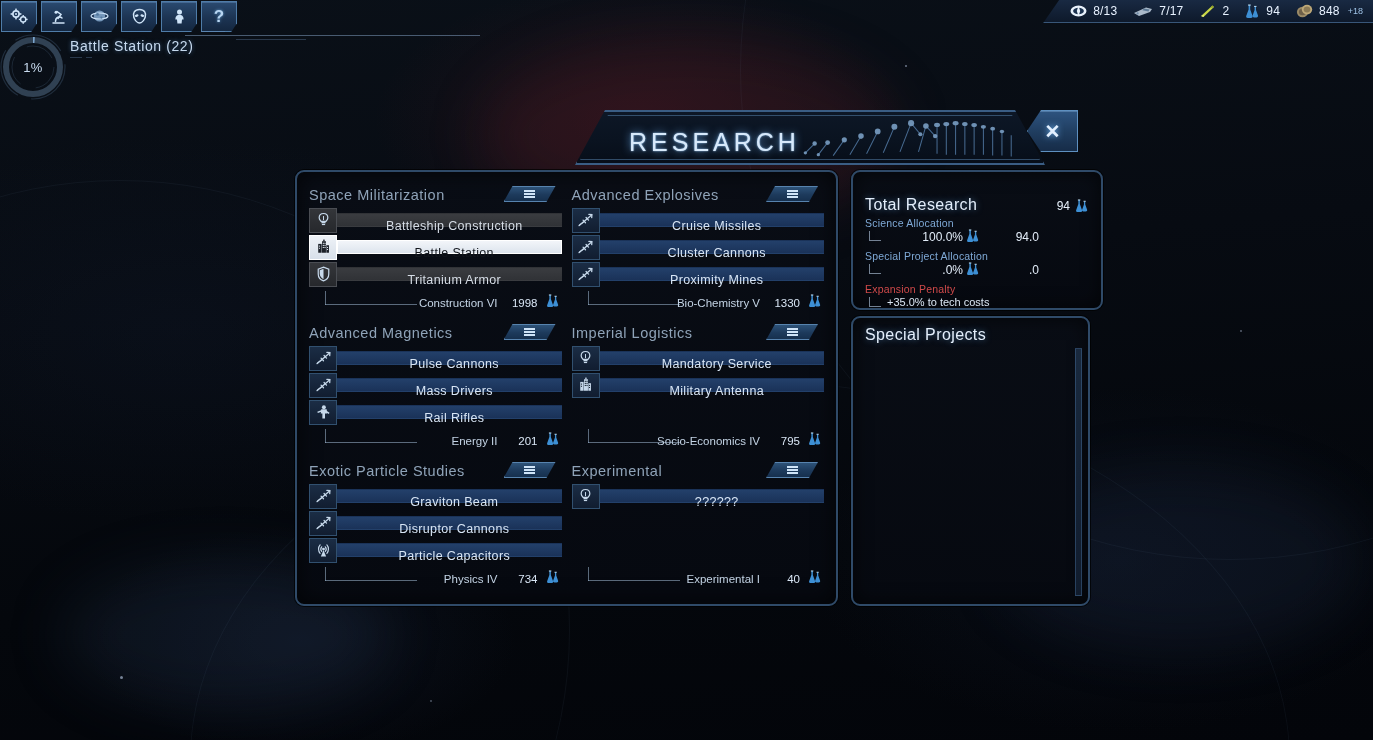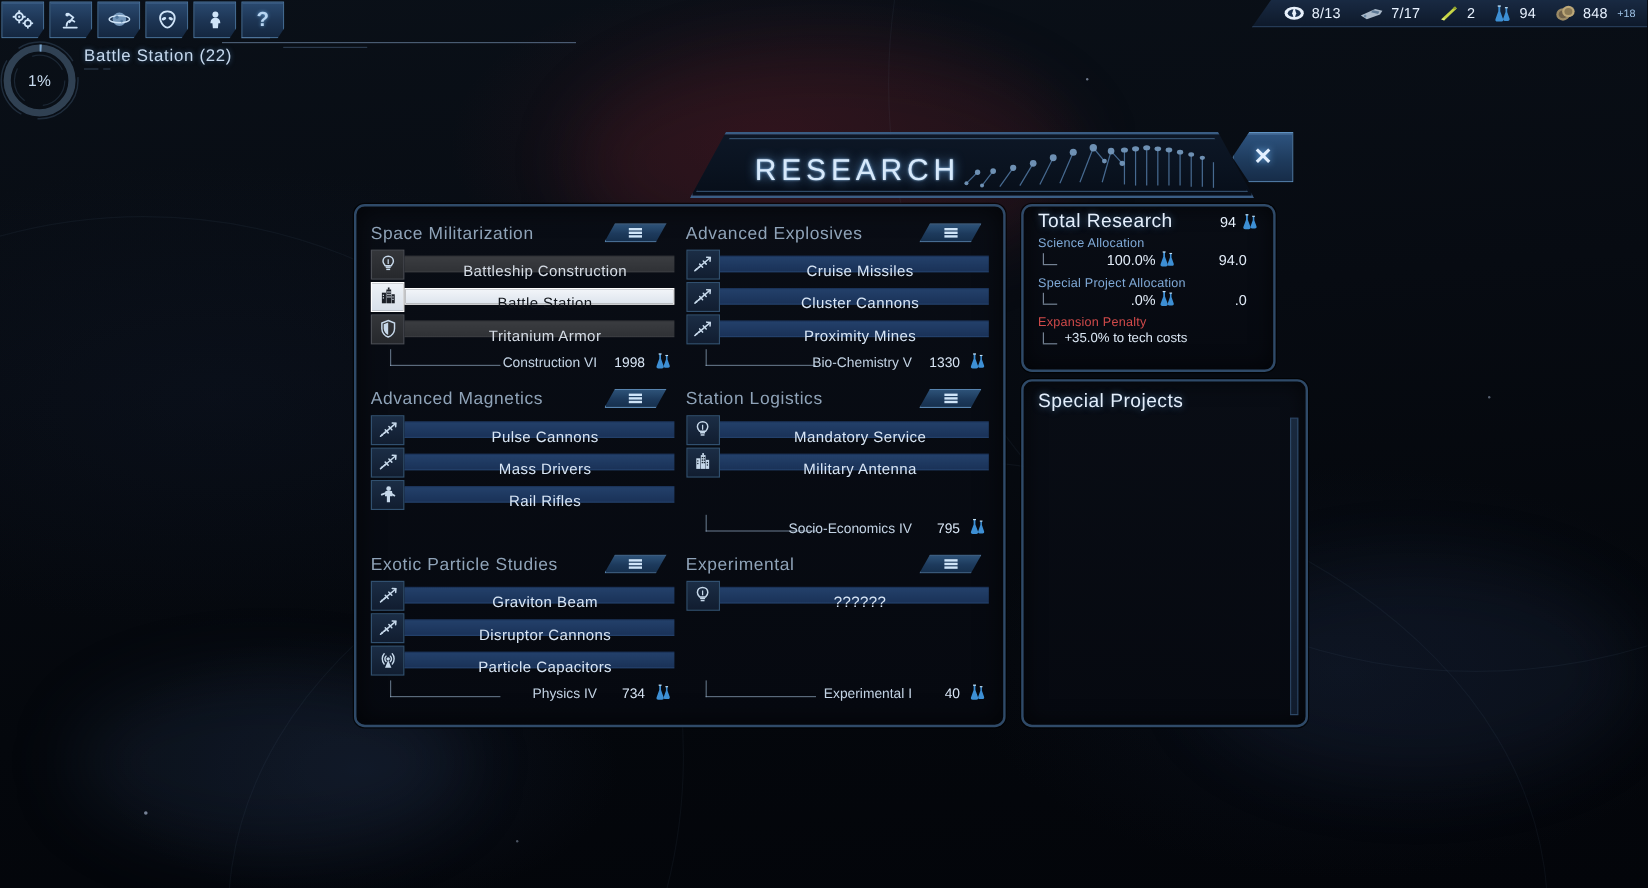--- a/index.html
+++ b/index.html
@@ -151,21 +151,21 @@
   .cat-foot .ft-cost { position: absolute; right: 24px; top: 8px; color: #d9e6f5; font-size: 11.5px; }
   .cat-foot .ft-ico  { position: absolute; right: 2px; top: 5px; }
 
   
   .rpanel {
     position: absolute;
     background: linear-gradient(180deg, rgba(9,13,21,.97), rgba(6,9,16,.98));
     border: 2px solid #2f4a68; border-radius: 9px;
     box-shadow: 0 0 0 1px rgba(0,0,0,.7), inset 0 0 18px rgba(0,0,0,.65);
   }
-  #total-research { left: 851px; top: 170px; width: 212px; height: 140px; padding: 4px 12px; }
+  #total-research { left: 851px; top: 170px; width: 252px; height: 140px; padding: 24px 12px; }
   #special-projects { left: 851px; top: 316px; width: 239px; height: 290px; padding: 8px 12px; }
 
   .panel-h { display: flex; align-items: baseline; }
   .panel-title { color: #e3eefb; font-size: 16px; letter-spacing: .4px; text-shadow: 0 0 6px rgba(110,175,240,.55); }
   .tr-total { margin-left: auto; display: flex; align-items: center; gap: 5px; color: #e6f0fb; font-size: 12px; }
 
   .alloc-lbl { font-size: 10.5px; letter-spacing: .2px; margin-top: 3px; }
   .alloc-lbl.sci { color: #7fa9d6; }
   .alloc-lbl.pen { color: #d04a4a; }
   .alloc-row { position: relative; height: 17px; margin-top: 1px; }
@@ -573,24 +573,40 @@
             <div class="trow-ico">
               <svg width="17" height="16" viewBox="0 0 18 17">
                 <circle cx="9.4" cy="3.4" r="2.1" fill="#c6d8ea"></circle>
                 <path d="M6.6 5.6 L12.4 5.6 L12.9 10.2 L10.6 10.2 L10.6 15.4 L7.8 15.4 L7.8 10.2 L6.1 10.2 Z" fill="#c6d8ea"></path>
                 <path d="M2.4 8.2 L7 6.4 L7.4 8 L3 9.6 Z" fill="#c6d8ea"></path>
                 <path d="M12.2 7.2 L15.4 9.2 L14.6 10.6 L11.6 8.8 Z" fill="#c6d8ea"></path>
               </svg>
             </div>
             <div class="trow-lbl">Rail Rifles</div>
           </div>
+          <div class="cat-foot">
+            <span class="brk-v"></span>
+            <span class="brk-h"></span>
+            <span class="ft-name">Energy II</span>
+            <span class="ft-cost">201</span>
+            <span class="ft-ico"><svg width="14" height="14" viewBox="0 0 15 15">
+                <g fill="#3d8fd4">
+                  <path d="M3.6 1 L3.6 5.4 L1.2 12 C0.9 13.2 1.6 14 2.8 14 L6 14 C7.2 14 7.9 13.2 7.6 12 L5.2 5.4 L5.2 1 Z"></path>
+                  <path d="M9.6 2.4 L9.6 6 L7.6 11.6 C7.4 12.7 8 13.4 9 13.4 L11.6 13.4 C12.6 13.4 13.2 12.7 13 11.6 L11 6 L11 2.4 Z"></path>
+                </g>
+                <g fill="#bfe0f7">
+                  <rect x="3.1" y="0.5" width="2.6" height="1.1"></rect>
+                  <rect x="9.1" y="1.9" width="2.4" height="1"></rect>
+                </g>
+              </svg></span>
+          </div>
         </div>
         <div class="cat">
           <div class="cat-head">
-            <span class="cat-title">Station Logistics</span>
+            <span class="cat-title">Imperial Logistics</span>
             <div class="cat-btn">
               <i>
                 <span></span>
                 <span></span>
                 <span></span>
               </i>
             </div>
           </div>
           <div class="trow blue">
             <div class="trow-ico">

